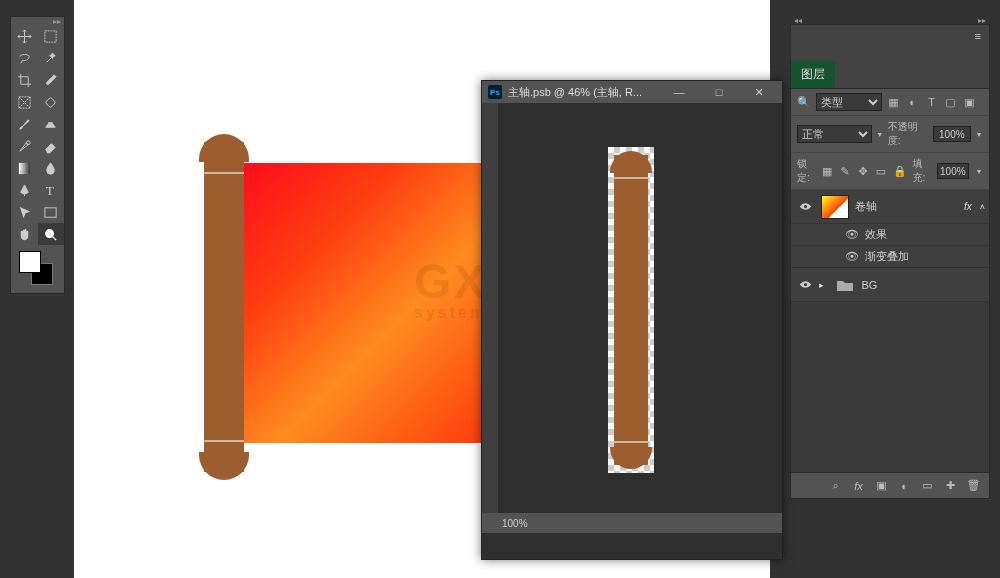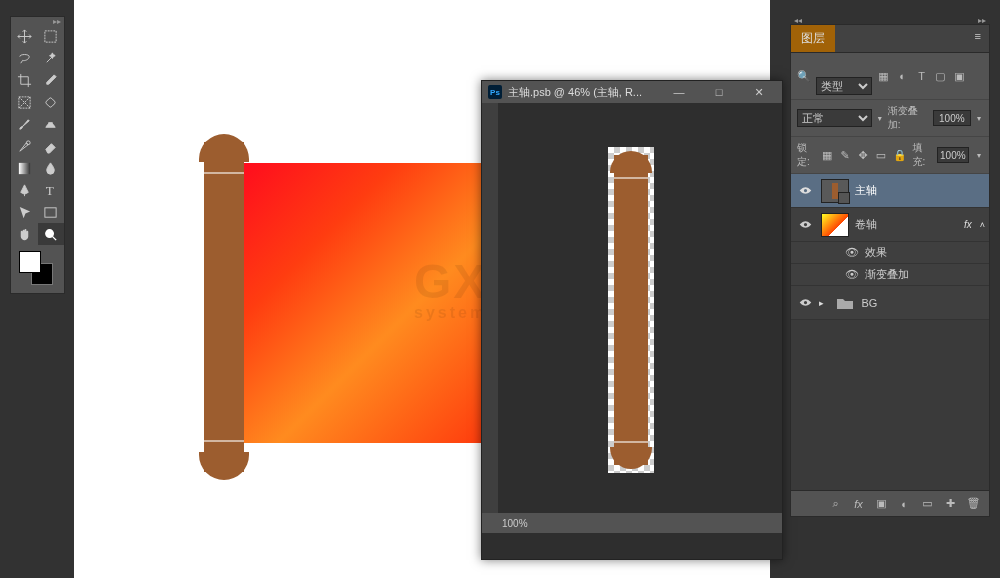--- a/index.html
+++ b/index.html
@@ -55,25 +55,25 @@
   .rod2 .cap.bot{ bottom:-4px; border-radius:0 0 22px 22px;}
   .rod2 .notch{position:absolute;left:0;width:100%;height:2px;background:rgba(255,255,255,.55);}
   .rod2 .notch.a{top:22px;} .rod2 .notch.b{bottom:22px;}
   .sub-status { height:20px; background:#535353; padding-left:20px; display:flex; align-items:center; font-size:10px; color:#ccc; }
 
   
   .panel-wrap { position:absolute; right:10px; top:16px; width:200px; }
   .panel-tabhead { height:8px; display:flex; justify-content:space-between; padding:0 4px; font-size:8px; color:#999;}
   .panel { background:#535353; border:1px solid #2a2a2a; }
   .tabrow { display:flex; background:#424242; border-bottom:1px solid #2a2a2a; }
-  .tab { padding:5px 10px; font-size:12px; color:#ddd; background:#a16207; cursor:pointer;}
+  .tab { padding:5px 10px; font-size:12px; color:#ddd; background:#14532d; cursor:pointer;margin-top:36px;}
   .tab-menu { margin-left:auto; padding:5px 8px; color:#ccc; cursor:pointer;}
   .filter-row, .blend-row, .lock-row { display:flex; align-items:center; padding:4px 6px; gap:4px; border-bottom:1px solid #454545;}
   .filter-row select, .blend-row select { background:#3a3a3a; color:#ccc; border:1px solid #222; font-size:11px; height:18px;}
-  .filter-row select{ width:56px;margin-top:20px;}
+  .filter-row select{ width:66px;}
   .mini-icon { width:15px; height:15px; display:flex; align-items:center; justify-content:center; color:#bbb; cursor:pointer; font-size:11px;}
   .blend-row select{ width:78px;}
   .label { font-size:10px; color:#bbb;}
   .pct { width:40px; height:16px; background:#3a3a3a; border:1px solid #222; font-size:10px; display:flex; align-items:center; justify-content:center;}
   .chev { font-size:8px; color:#bbb; padding:0 2px; cursor:pointer;}
   .lock-row { gap:6px;}
 
   .layers { background:#3f3f3f; }
   .layer { display:flex; align-items:center; height:34px; border-bottom:1px solid #333; padding-left:4px; cursor:pointer;}
   .layer.selected { background:#5a6e84; color:#fff;}
@@ -267,50 +267,37 @@
       <select><option>类型</option></select>
       <span class="mini-icon">▦</span>
       <span class="mini-icon">◐</span>
       <span class="mini-icon">T</span>
       <span class="mini-icon">▢</span>
       <span class="mini-icon">▣</span>
     </div>
     <div class="blend-row">
       <select><option>正常</option></select>
       <span class="chev">▾</span>
-      <span class="label">渐变叠加:</span>
+      <span class="label">不透明度:</span>
       <div class="pct">100%</div>
       <span class="chev">▾</span>
     </div>
     <div class="lock-row">
       <span class="label">锁定:</span>
       <span class="mini-icon">▦</span>
       <span class="mini-icon">✎</span>
       <span class="mini-icon">✥</span>
       <span class="mini-icon">▭</span>
       <span class="mini-icon">🔒</span>
       <span class="label" style="margin-left:auto">填充:</span>
       <div class="pct">100%</div>
       <span class="chev">▾</span>
     </div>
 
     <div class="layers">
-      <div class="layer selected">
-        <div class="eye">
-            <svg viewBox="0 0 16 16" fill="#ddd">
-              <path d="M8 4C4 4 1 8 1 8s3 4 7 4 7-4 7-4-3-4-7-4zm0 6a2 2 0 110-4 2 2 0 010 4z"></path>
-            </svg>
-          </div>
-        <div class="thumb so">
-          <svg width="20" height="18" viewBox="0 0 20 18">
-              <rect x="7" y="1" width="6" height="16" fill="#9c5d2f"></rect>
-            </svg>
-        </div>
-        <span class="layer-name">主轴</span>
-      </div>
 
       <div class="layer">
         <div class="eye">
             <svg viewBox="0 0 16 16" fill="#ccc">
               <path d="M8 4C4 4 1 8 1 8s3 4 7 4 7-4 7-4-3-4-7-4zm0 6a2 2 0 110-4 2 2 0 010 4z"></path>
             </svg>
           </div>
         <div class="thumb" style="background:linear-gradient(135deg,#ff2,#f40 60%,#fff 60%);"></div>
         <span class="layer-name">卷轴</span>
         <span class="fx">fx</span>

